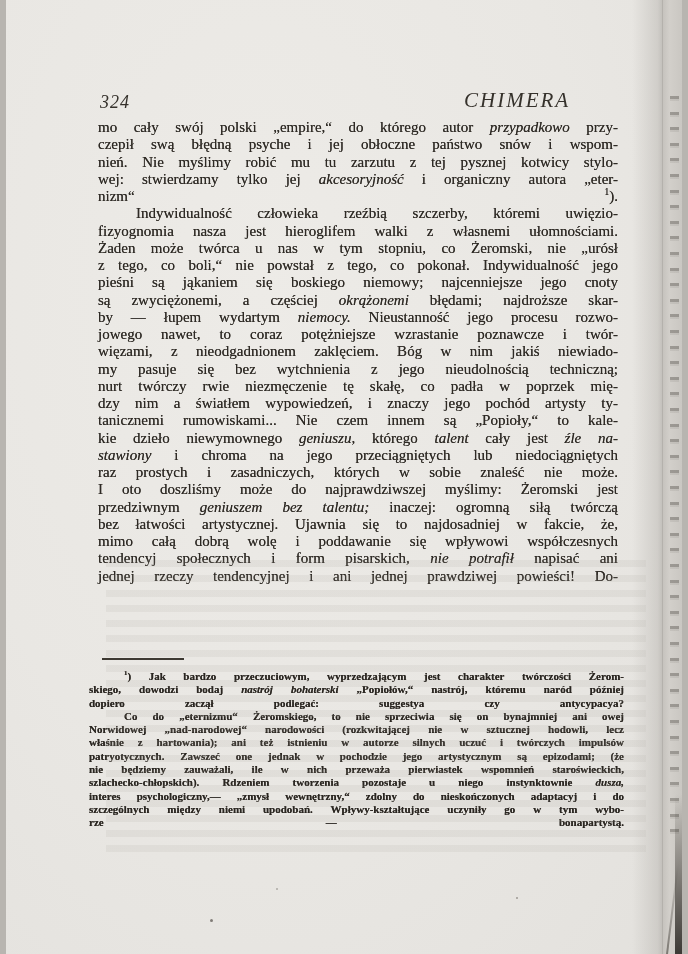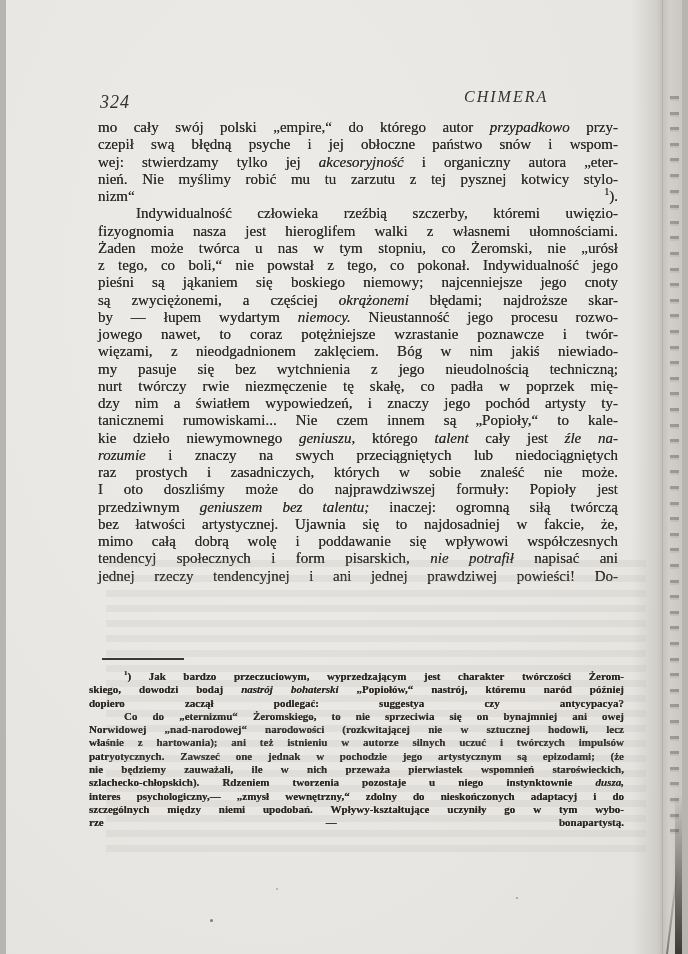--- a/index.html
+++ b/index.html
@@ -14,21 +14,21 @@
     color:#2e2a25;
   }
   
   #page-number{
     position:absolute;left:94px;top:92px;
     font-style:italic;font-size:18px;letter-spacing:1px;
     color:#35312b;
   }
   #journal-title{
     position:absolute;left:458px;top:88px;
-    font-style:italic;font-size:16px;letter-spacing:2px;
+    font-style:italic;font-size:21px;letter-spacing:2px;
     color:#35312b;
   }
   
   #body-text{
     position:absolute;left:92px;top:119px;width:520px;
     font-size:15px;
     text-shadow:0 0 0.55px rgba(46,42,37,0.85);
   }
   #body-text .tline{
     height:17.25px;line-height:17.25px;
@@ -101,40 +101,40 @@
 
 <div id="scan-page">
 
   <div id="page-number">324</div>
 
   <div id="journal-title">CHIMERA</div>
 
   <div id="body-text">
       <div class="tline"><span>mo cały swój polski „empire,“ do którego autor </span><span class="it">przypadkowo</span><span> przy-</span></div>
       <div class="tline"><span>czepił swą błędną psyche i jej obłoczne państwo snów i wspom-</span></div>
+      <div class="tline"><span>nień. Nie myślimy robić mu tu zarzutu z tej pysznej kotwicy stylo-</span></div>
       <div class="tline"><span>wej: stwierdzamy tylko jej </span><span class="it">akcesoryjność</span><span> i organiczny autora „eter-</span></div>
-      <div class="tline"><span>nień. Nie myślimy robić mu tu zarzutu z tej pysznej kotwicy stylo-</span></div>
       <div class="tline lastline"><span>nizm“ </span><sup>1</sup><span>).</span></div>
       <div class="tline indent"><span>Indywidualność człowieka rzeźbią szczerby, któremi uwięzio-</span></div>
       <div class="tline"><span>fizyognomia nasza jest hieroglifem walki z własnemi ułomnościami.</span></div>
       <div class="tline"><span>Żaden może twórca u nas w tym stopniu, co Żeromski, nie „urósł</span></div>
       <div class="tline"><span>z tego, co boli,“ nie powstał z tego, co pokonał. Indywidualność jego</span></div>
       <div class="tline"><span>pieśni są jąkaniem się boskiego niemowy; najcenniejsze jego cnoty</span></div>
       <div class="tline"><span>są zwyciężonemi, a częściej </span><span class="it">okrążonemi</span><span> błędami; najdroższe skar-</span></div>
       <div class="tline"><span>by — łupem wydartym </span><span class="it">niemocy.</span><span> Nieustanność jego procesu rozwo-</span></div>
       <div class="tline"><span>jowego nawet, to coraz potężniejsze wzrastanie poznawcze i twór-</span></div>
       <div class="tline"><span>więzami, z nieodgadnionem zaklęciem. Bóg w nim jakiś niewiado-</span></div>
       <div class="tline"><span>my pasuje się bez wytchnienia z jego nieudolnością techniczną;</span></div>
       <div class="tline"><span>nurt twórczy rwie niezmęczenie tę skałę, co padła w poprzek mię-</span></div>
       <div class="tline"><span>dzy nim a światłem wypowiedzeń, i znaczy jego pochód artysty ty-</span></div>
       <div class="tline"><span>tanicznemi rumowiskami... Nie czem innem są „Popioły,“ to kale-</span></div>
       <div class="tline"><span>kie dzieło niewymownego </span><span class="it">geniuszu,</span><span> którego </span><span class="it">talent</span><span> cały jest </span><span class="it">źle na-</span></div>
-      <div class="tline"><span class="it">rozumie</span><span> i znaczy na swych przeciągniętych lub niedociągniętych</span></div>
+      <div class="tline"><span class="it">stawiony</span><span> i chroma na jego przeciągniętych lub niedociągniętych</span></div>
       <div class="tline"><span>raz prostych i zasadniczych, których w sobie znaleść nie może.</span></div>
-      <div class="tline"><span>I oto doszliśmy może do najprawdziwszej formuły: Popioły jest</span></div>
+      <div class="tline"><span>I oto doszliśmy może do najprawdziwszej myślimy: Żeromski jest</span></div>
       <div class="tline"><span>przedziwnym </span><span class="it">geniuszem bez talentu;</span><span> inaczej: ogromną siłą twórczą</span></div>
       <div class="tline"><span>bez łatwości artystycznej. Ujawnia się to najdosadniej w fakcie, że,</span></div>
       <div class="tline"><span>mimo całą dobrą wolę i poddawanie się wpływowi współczesnych</span></div>
       <div class="tline"><span>tendencyj społecznych i form pisarskich, </span><span class="it">nie potrafił</span><span> napisać ani</span></div>
       <div class="tline"><span>jednej rzeczy tendencyjnej i ani jednej prawdziwej powieści! Do-</span></div>
     </div>
 
   <div id="footnote-rule"></div>
 
   <div id="footnote">

